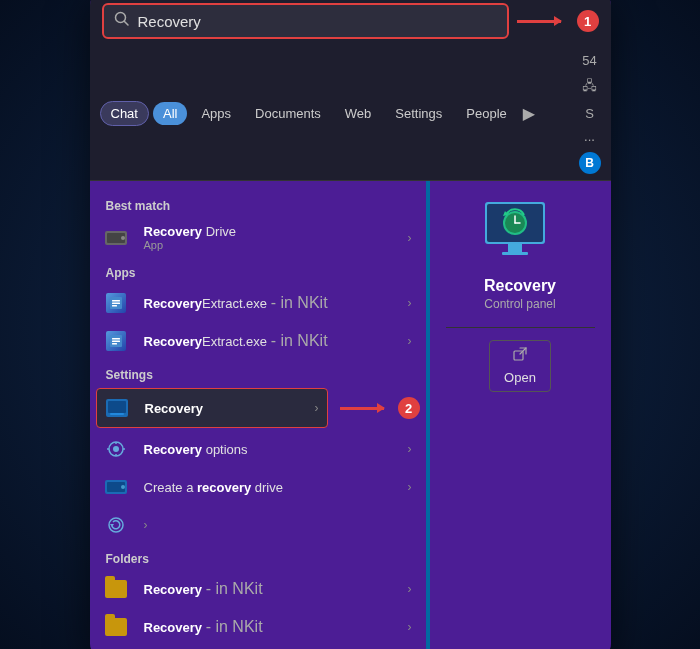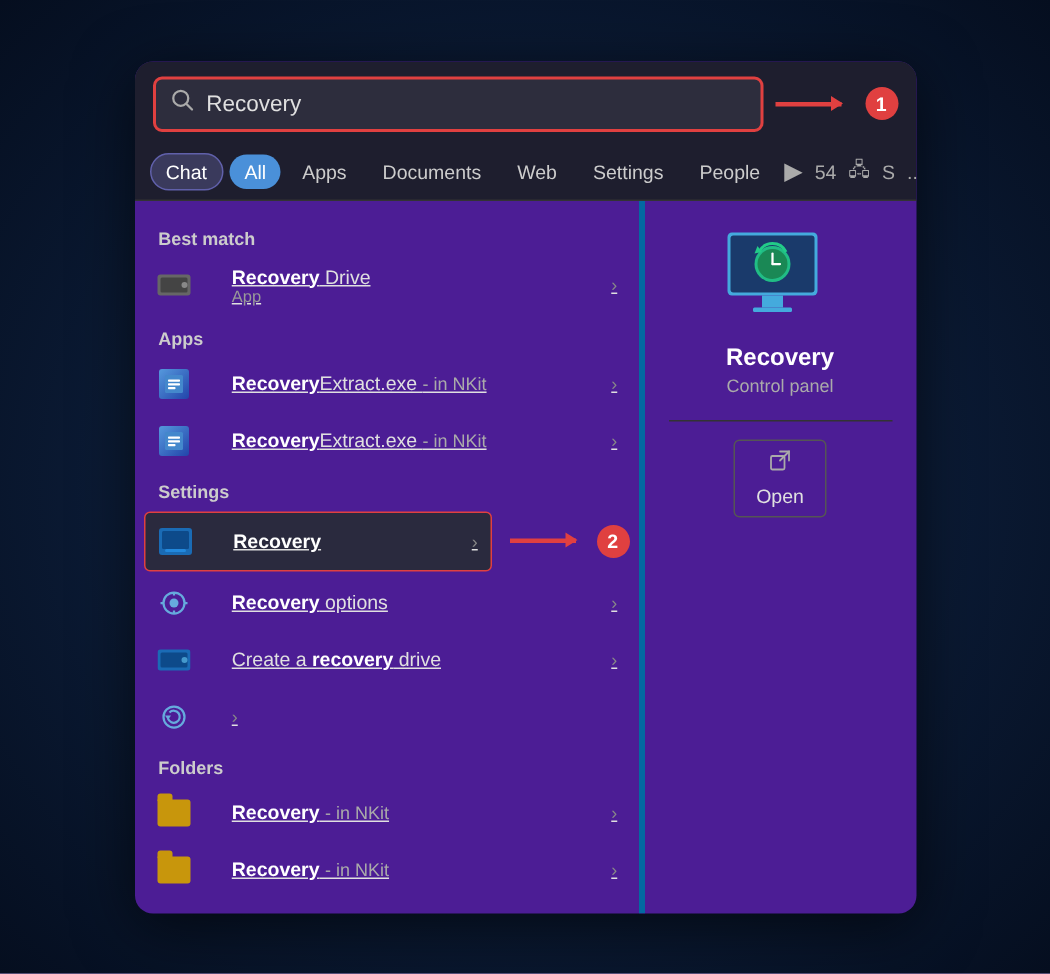--- a/index.html
+++ b/index.html
@@ -89,20 +89,21 @@
     }
     .tab-separator {
       flex: 1;
     }
     .tab-icons {
       display: flex;
       align-items: center;
       gap: 8px;
       color: #aaa;
       font-size: 13px;
+      flex-direction: column;
     }
 
     
     .main-content {
       display: flex;
     }
 
     
     .left-panel {
       flex: 0 0 340px;
@@ -115,23 +116,22 @@
       font-size: 12px;
       font-weight: 600;
       color: #ccc;
     }
 
     .result-item {
       display: flex;
       align-items: center;
       padding: 7px 14px;
       cursor: pointer;
-      gap: 27px;
+      gap: 16px;
       position: relative;
-      text-decoration: underline;
     }
     .result-item.highlighted {
       background: #2a2a3e;
       border: 1px solid #e04040;
       border-radius: 4px;
       margin: 0 6px;
       padding: 7px 8px;
     }
 
     .item-icon {
@@ -149,21 +149,21 @@
     }
     .item-text .bold {
       font-weight: 600;
       color: #fff;
     }
     .item-text .sub {
       font-size: 11px;
       color: #999;
     }
     .item-text .in-nkit {
-      font-size: 12px;
+      font-size: 16px;
       color: #aaa;
     }
     .chevron {
       color: #888;
       font-size: 12px;
     }
 
     
     .right-panel {
       flex: 1;

